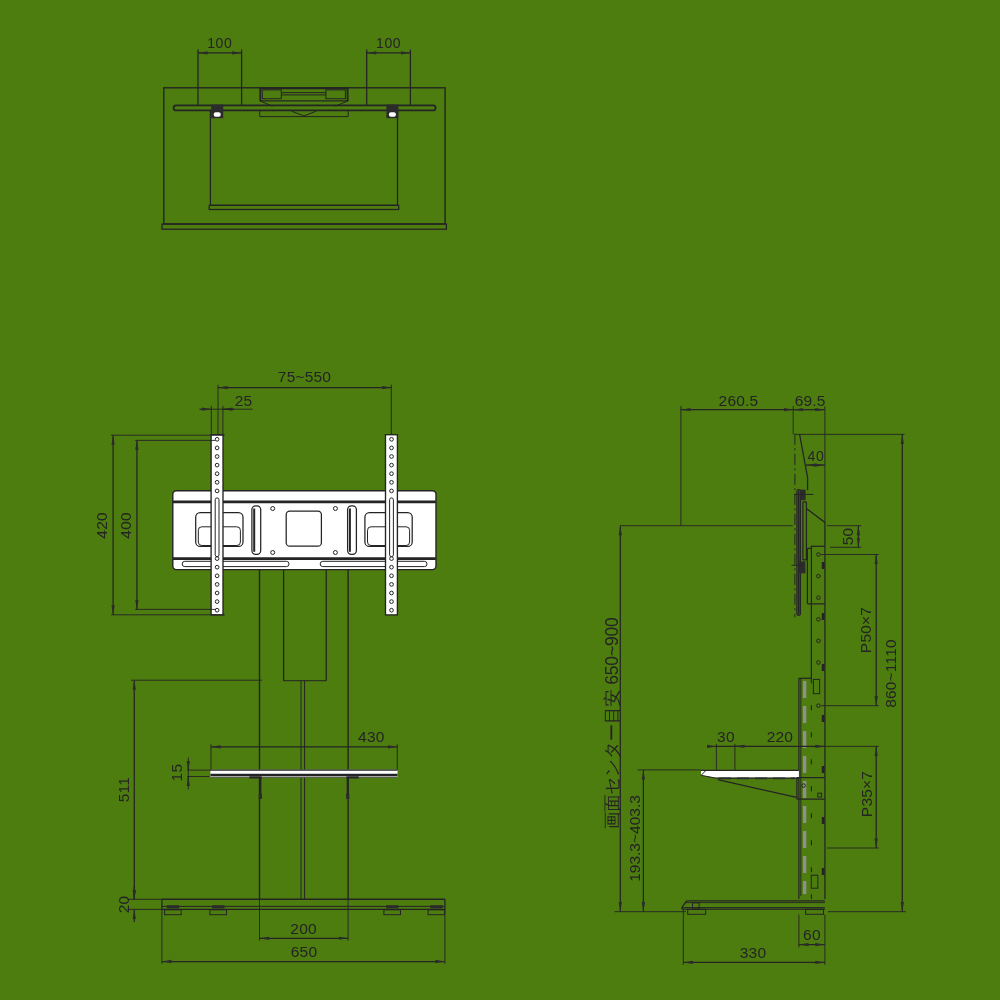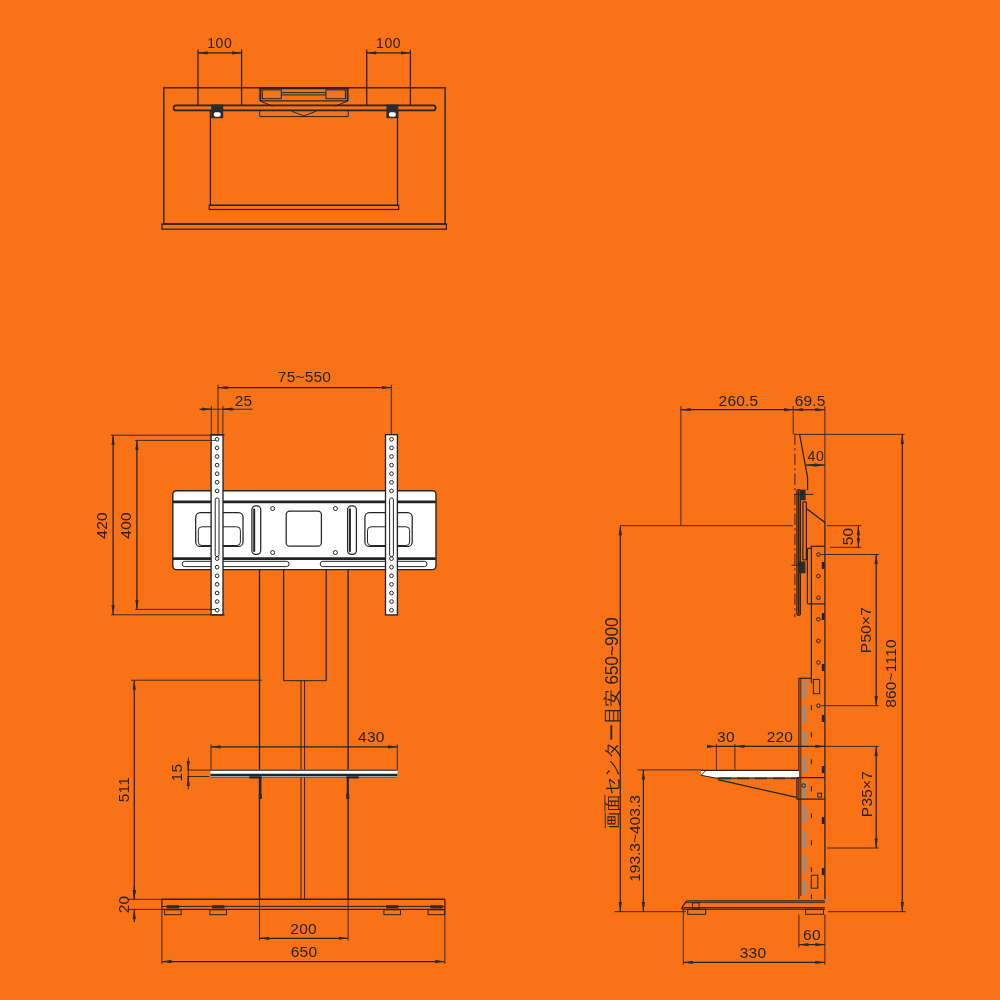--- a/index.html
+++ b/index.html
@@ -1,16 +1,16 @@
 <!DOCTYPE html>
 <html><head>
 <meta charset="utf-8">
 <style>
 html,body{margin:0;padding:0;background:#ffffff;-webkit-font-smoothing:antialiased;}
-#page{position:relative;width:1000px;height:1000px;background:#f97316;overflow:hidden;}
+#page{position:relative;width:1000px;height:1000px;background:#4d7c0f;overflow:hidden;}
 svg{position:absolute;left:0;top:0;}
 text{font-family:"Liberation Sans",sans-serif;fill:#242424;-webkit-font-smoothing:antialiased;}
 .d{font-size:15.5px;letter-spacing:0.2px;}
 .s{font-size:14px;letter-spacing:0.6px;}
 </style>
 </head>
 <body>
 <div id="page">
 <svg width="1000" height="1000" viewBox="0 0 1000 1000" fill="none" stroke="#242424" stroke-width="1.25">
 <defs>

